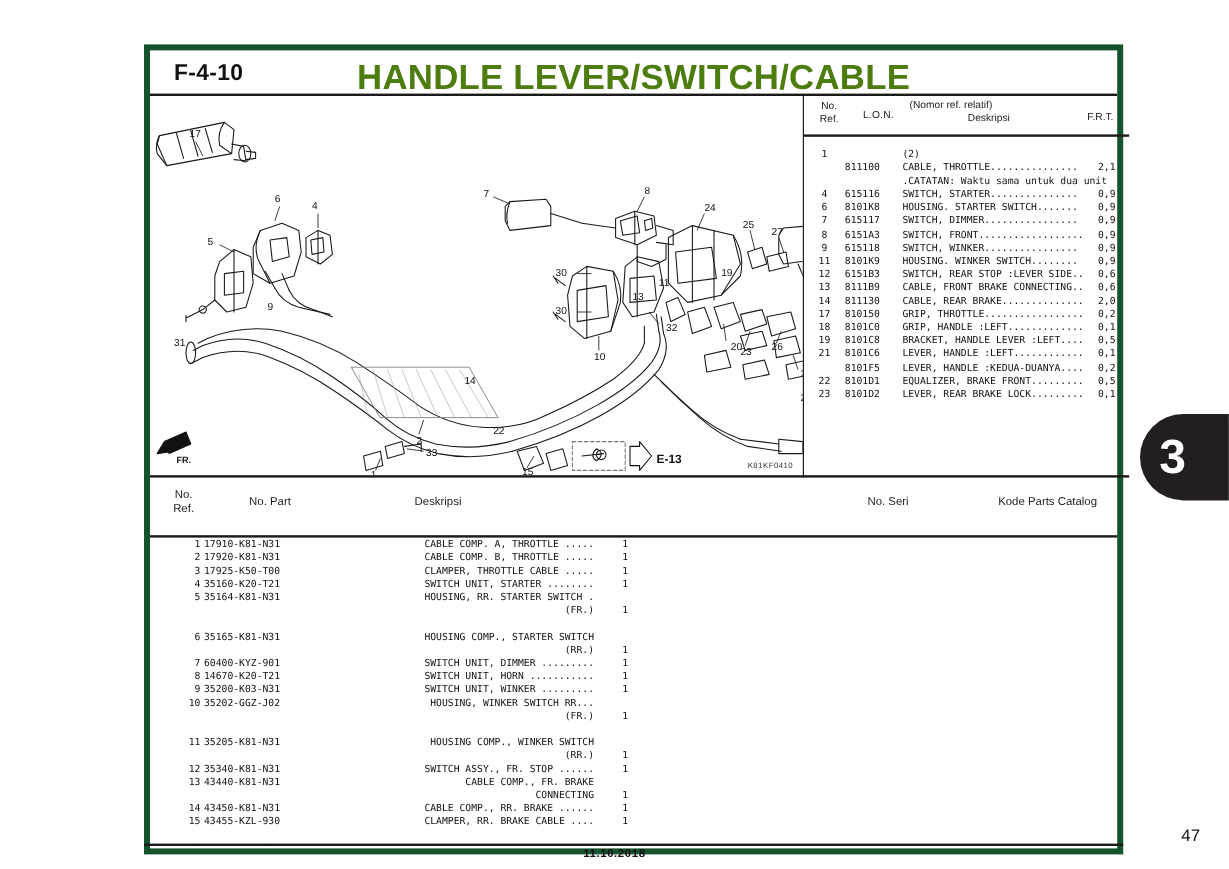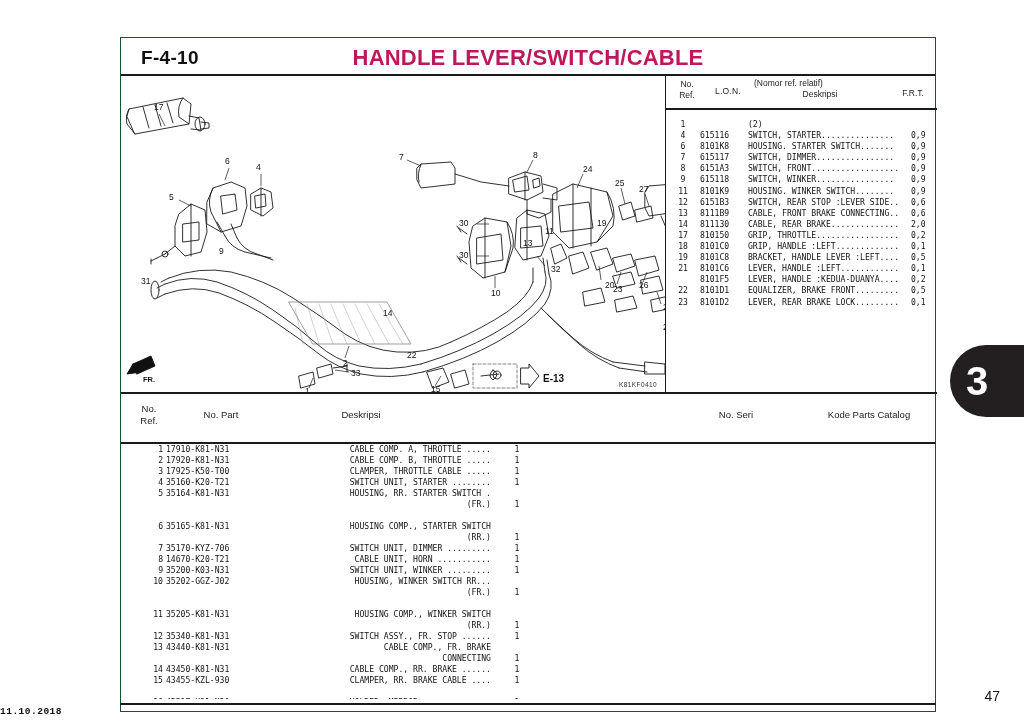--- a/index.html
+++ b/index.html
@@ -15,21 +15,21 @@
     overflow: hidden;
   }
 
   
   #page-frame {
     position: absolute;
     left: 120px;
     top: 37px;
     width: 816px;
     height: 675px;
-    border: 1px solid #14532d;
+    border: 5px solid #14532d;
     box-sizing: border-box;
     background: #fff;
   }
 
   
   #title-bar {
     position: absolute;
     left: 0; top: 0;
     width: 100%;
     height: 38px;
@@ -42,23 +42,23 @@
     font-size: 19px;
     font-weight: bold;
     color: #111;
     letter-spacing: .3px;
   }
   #page-title {
     position: absolute;
     left: 0; top: 7px;
     width: 100%;
     text-align: center;
-    font-size: 22px;
+    font-size: 29px;
     font-weight: bold;
-    color: #be185d;
+    color: #4d7c0f;
     letter-spacing: .2px;
   }
 
   
   #diagram-panel {
     position: absolute;
     left: 0; top: 38px;
     width: 545px;
     height: 318px;
     border-right: 1px solid #1a1a1a;
@@ -165,26 +165,25 @@
     left: 120px;
     top: 703px;
     width: 816px;
     height: 0;
     border-top: 2px solid #1a1a1a;
   }
   #footer-date {
     position: absolute;
     left: 0; top: 706px;
     width: 1024px;
-    text-align: left;
+    text-align: center;
     font-size: 9.5px;
     font-weight: bold;
     color: #111;
     letter-spacing: .5px;
-    font-family: Liberation Mono, monospace;
   }
 
   
   #section-badge {
     position: absolute;
     left: 950px;
     top: 345px;
     width: 74px;
     height: 72px;
     background: #231f20;
@@ -475,20 +474,22 @@
       <div class="lon-h noref">No.<br>Ref.</div>
       <div class="lon-h lon">L.O.N.</div>
       <div class="lon-h desk">
         <span>(Nomor ref. relatif)</span>
         <span class="sub">Deskripsi</span>
       </div>
       <div class="lon-h frt">F.R.T.</div>
     </div>
     <div id="lon-body">
         <div class="lon-row"><div class="lon-ref">1</div><div class="lon-num"></div><div class="lon-desc">(2)</div><div class="lon-frt"></div></div>
+        <div class="lon-row"><div class="lon-ref"></div><div class="lon-num">811100</div><div class="lon-desc">CABLE, THROTTLE...............</div><div class="lon-frt">2,1</div></div>
+        <div class="lon-row"><div class="lon-note">.CATATAN: Waktu sama untuk dua unit</div></div>
         <div class="lon-row"><div class="lon-ref">4</div><div class="lon-num">615116</div><div class="lon-desc">SWITCH, STARTER...............</div><div class="lon-frt">0,9</div></div>
         <div class="lon-row"><div class="lon-ref">6</div><div class="lon-num">8101K8</div><div class="lon-desc">HOUSING. STARTER SWITCH.......</div><div class="lon-frt">0,9</div></div>
         <div class="lon-row"><div class="lon-ref">7</div><div class="lon-num">615117</div><div class="lon-desc">SWITCH, DIMMER................</div><div class="lon-frt">0,9</div></div>
         <div class="lon-row"><div class="lon-ref">8</div><div class="lon-num">6151A3</div><div class="lon-desc">SWITCH, FRONT..................</div><div class="lon-frt">0,9</div></div>
         <div class="lon-row"><div class="lon-ref">9</div><div class="lon-num">615118</div><div class="lon-desc">SWITCH, WINKER................</div><div class="lon-frt">0,9</div></div>
         <div class="lon-row"><div class="lon-ref">11</div><div class="lon-num">8101K9</div><div class="lon-desc">HOUSING. WINKER SWITCH........</div><div class="lon-frt">0,9</div></div>
         <div class="lon-row"><div class="lon-ref">12</div><div class="lon-num">6151B3</div><div class="lon-desc">SWITCH, REAR STOP :LEVER SIDE..</div><div class="lon-frt">0,6</div></div>
         <div class="lon-row"><div class="lon-ref">13</div><div class="lon-num">8111B9</div><div class="lon-desc">CABLE, FRONT BRAKE CONNECTING..</div><div class="lon-frt">0,6</div></div>
         <div class="lon-row"><div class="lon-ref">14</div><div class="lon-num">811130</div><div class="lon-desc">CABLE, REAR BRAKE..............</div><div class="lon-frt">2,0</div></div>
         <div class="lon-row"><div class="lon-ref">17</div><div class="lon-num">810150</div><div class="lon-desc">GRIP, THROTTLE.................</div><div class="lon-frt">0,2</div></div>
@@ -512,22 +513,22 @@
   <div id="list-body">
       <div class="pl-row"><div class="pl-ref">1</div><div class="pl-part">17910-K81-N31</div><div class="pl-desc">CABLE COMP. A, THROTTLE .....</div><div class="pl-qty">1</div></div>
       <div class="pl-row"><div class="pl-ref">2</div><div class="pl-part">17920-K81-N31</div><div class="pl-desc">CABLE COMP. B, THROTTLE .....</div><div class="pl-qty">1</div></div>
       <div class="pl-row"><div class="pl-ref">3</div><div class="pl-part">17925-K50-T00</div><div class="pl-desc">CLAMPER, THROTTLE CABLE .....</div><div class="pl-qty">1</div></div>
       <div class="pl-row"><div class="pl-ref">4</div><div class="pl-part">35160-K20-T21</div><div class="pl-desc">SWITCH UNIT, STARTER ........</div><div class="pl-qty">1</div></div>
       <div class="pl-row"><div class="pl-ref">5</div><div class="pl-part">35164-K81-N31</div><div class="pl-desc">HOUSING, RR. STARTER SWITCH .</div><div class="pl-qty"></div></div>
       <div class="pl-row"><div class="pl-ref"></div><div class="pl-part"></div><div class="pl-desc">    (FR.)</div><div class="pl-qty">1</div></div>
       <div class="pl-row spacer"></div>
       <div class="pl-row"><div class="pl-ref">6</div><div class="pl-part">35165-K81-N31</div><div class="pl-desc">HOUSING COMP., STARTER SWITCH</div><div class="pl-qty"></div></div>
       <div class="pl-row"><div class="pl-ref"></div><div class="pl-part"></div><div class="pl-desc">    (RR.)</div><div class="pl-qty">1</div></div>
-      <div class="pl-row"><div class="pl-ref">7</div><div class="pl-part">35170-KYZ-706</div><div class="pl-desc">SWITCH UNIT, DIMMER .........</div><div class="pl-qty">1</div></div>
-      <div class="pl-row"><div class="pl-ref">8</div><div class="pl-part">14670-K20-T21</div><div class="pl-desc">CABLE UNIT, HORN ...........</div><div class="pl-qty">1</div></div>
+      <div class="pl-row"><div class="pl-ref">7</div><div class="pl-part">60400-KYZ-901</div><div class="pl-desc">SWITCH UNIT, DIMMER .........</div><div class="pl-qty">1</div></div>
+      <div class="pl-row"><div class="pl-ref">8</div><div class="pl-part">14670-K20-T21</div><div class="pl-desc">SWITCH UNIT, HORN ...........</div><div class="pl-qty">1</div></div>
       <div class="pl-row"><div class="pl-ref">9</div><div class="pl-part">35200-K03-N31</div><div class="pl-desc">SWITCH UNIT, WINKER .........</div><div class="pl-qty">1</div></div>
       <div class="pl-row"><div class="pl-ref">10</div><div class="pl-part">35202-GGZ-J02</div><div class="pl-desc">HOUSING, WINKER SWITCH RR...</div><div class="pl-qty"></div></div>
       <div class="pl-row"><div class="pl-ref"></div><div class="pl-part"></div><div class="pl-desc">    (FR.)</div><div class="pl-qty">1</div></div>
       <div class="pl-row spacer"></div>
       <div class="pl-row"><div class="pl-ref">11</div><div class="pl-part">35205-K81-N31</div><div class="pl-desc">HOUSING COMP., WINKER SWITCH</div><div class="pl-qty"></div></div>
       <div class="pl-row"><div class="pl-ref"></div><div class="pl-part"></div><div class="pl-desc">    (RR.)</div><div class="pl-qty">1</div></div>
       <div class="pl-row"><div class="pl-ref">12</div><div class="pl-part">35340-K81-N31</div><div class="pl-desc">SWITCH ASSY., FR. STOP ......</div><div class="pl-qty">1</div></div>
       <div class="pl-row"><div class="pl-ref">13</div><div class="pl-part">43440-K81-N31</div><div class="pl-desc">CABLE COMP., FR. BRAKE</div><div class="pl-qty"></div></div>
       <div class="pl-row"><div class="pl-ref"></div><div class="pl-part"></div><div class="pl-desc">             CONNECTING</div><div class="pl-qty">1</div></div>
       <div class="pl-row"><div class="pl-ref">14</div><div class="pl-part">43450-K81-N31</div><div class="pl-desc">CABLE COMP., RR. BRAKE ......</div><div class="pl-qty">1</div></div>

